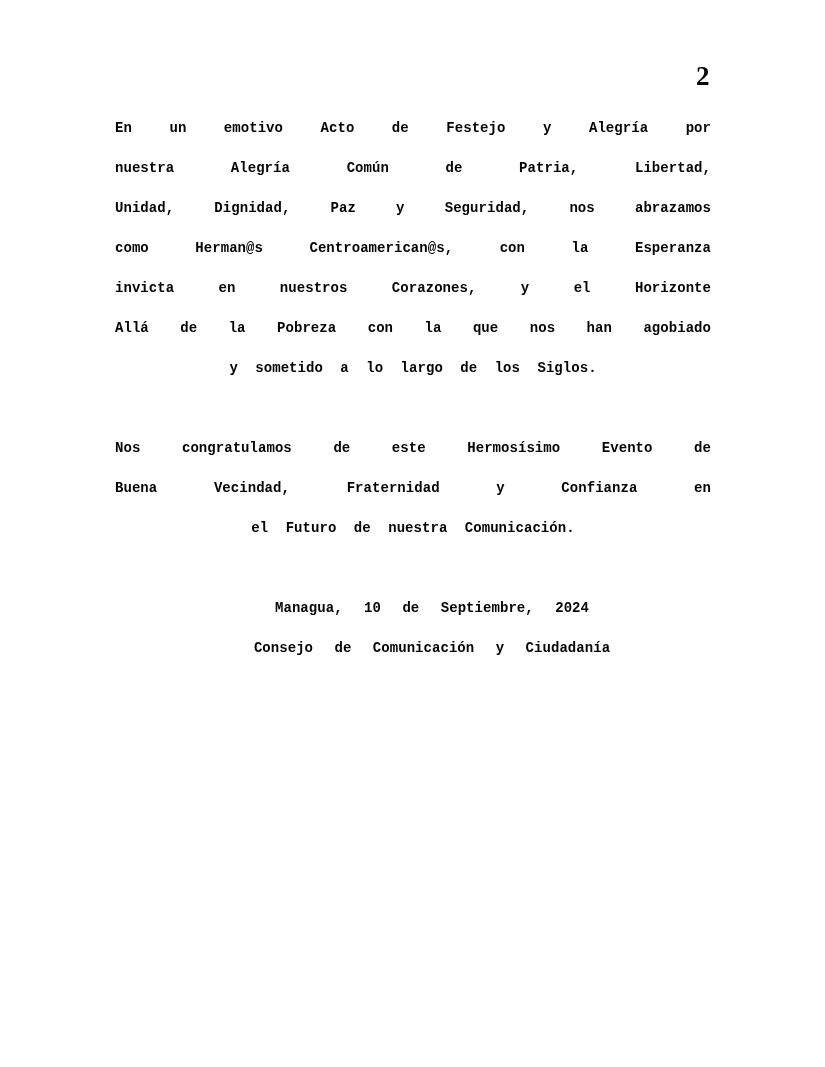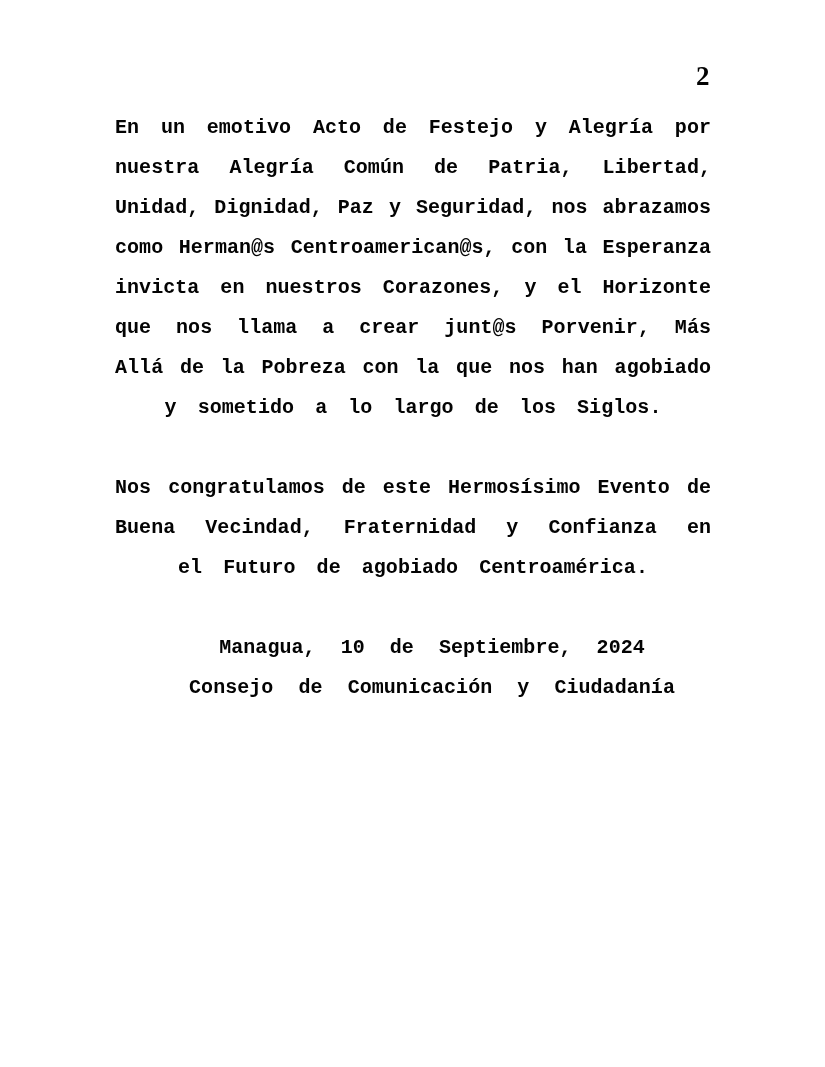--- a/index.html
+++ b/index.html
@@ -25,21 +25,21 @@
     font-size: 27px;
     line-height: 27px;
     color: var(--text-color, #000000);
   }
   .content {
     position: absolute;
     left: 115px;
     top: 108px;
     width: 596px;
     font-weight: bold;
-    font-size: 20px;
+    font-size: 14px;
     line-height: 40px;
     letter-spacing: 0.05px;
   }
   .para { width: 596px; }
   .para + .para { margin-top: 40px; }
   .line { height: 40px; white-space: nowrap; text-align: center; }
   
   .line.j {
     white-space: normal;
     text-align: justify;
@@ -58,29 +58,28 @@
   <div class="page-number">2</div>
 
   <div class="content">
 
     <div class="para">
       <div class="line j">En un emotivo Acto de Festejo y Alegría por</div>
       <div class="line j">nuestra Alegría Común de Patria, Libertad,</div>
       <div class="line j">Unidad, Dignidad, Paz y Seguridad, nos abrazamos</div>
       <div class="line j">como Herman@s Centroamerican@s, con la Esperanza</div>
       <div class="line j">invicta en nuestros Corazones, y el Horizonte</div>
-      <div class="line j">que nos llama a crear junt@s Porvenir, Más</div>
       <div class="line j">Allá de la Pobreza con la que nos han agobiado</div>
       <div class="line last">y sometido a lo largo de los Siglos.</div>
     </div>
 
     <div class="para">
       <div class="line j">Nos congratulamos de este Hermosísimo Evento de</div>
       <div class="line j">Buena Vecindad, Fraternidad y Confianza en</div>
-      <div class="line last">el Futuro de agobiado Centroamérica.</div>
+      <div class="line last">el Futuro de nuestra Comunicación.</div>
     </div>
 
     <div class="para">
       <div class="line wide">Managua, 10 de Septiembre, 2024</div>
       <div class="line wide">Consejo de Comunicación y Ciudadanía</div>
     </div>
 
   </div>
 </div>
 

